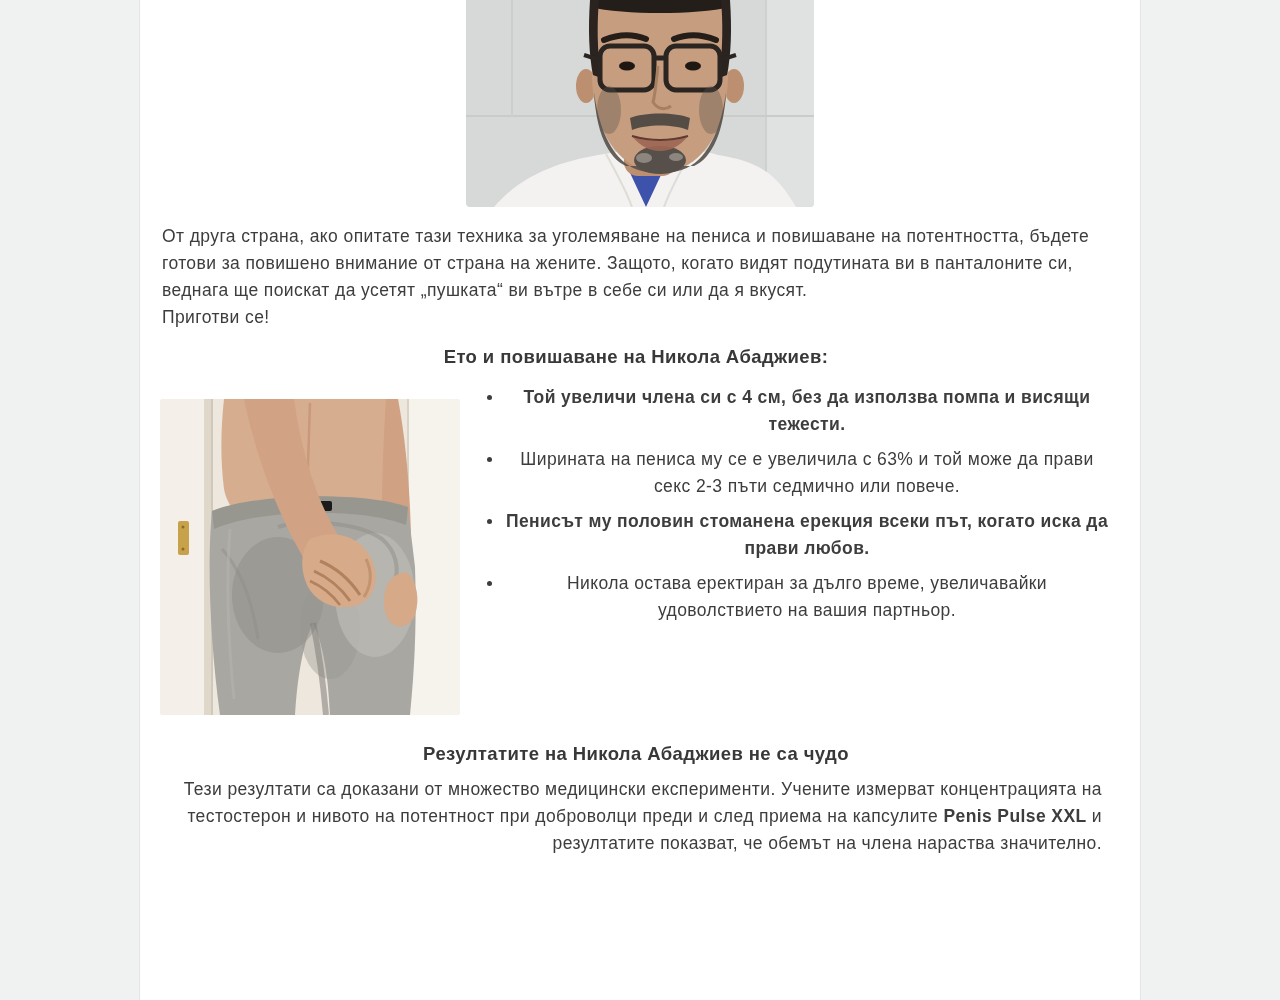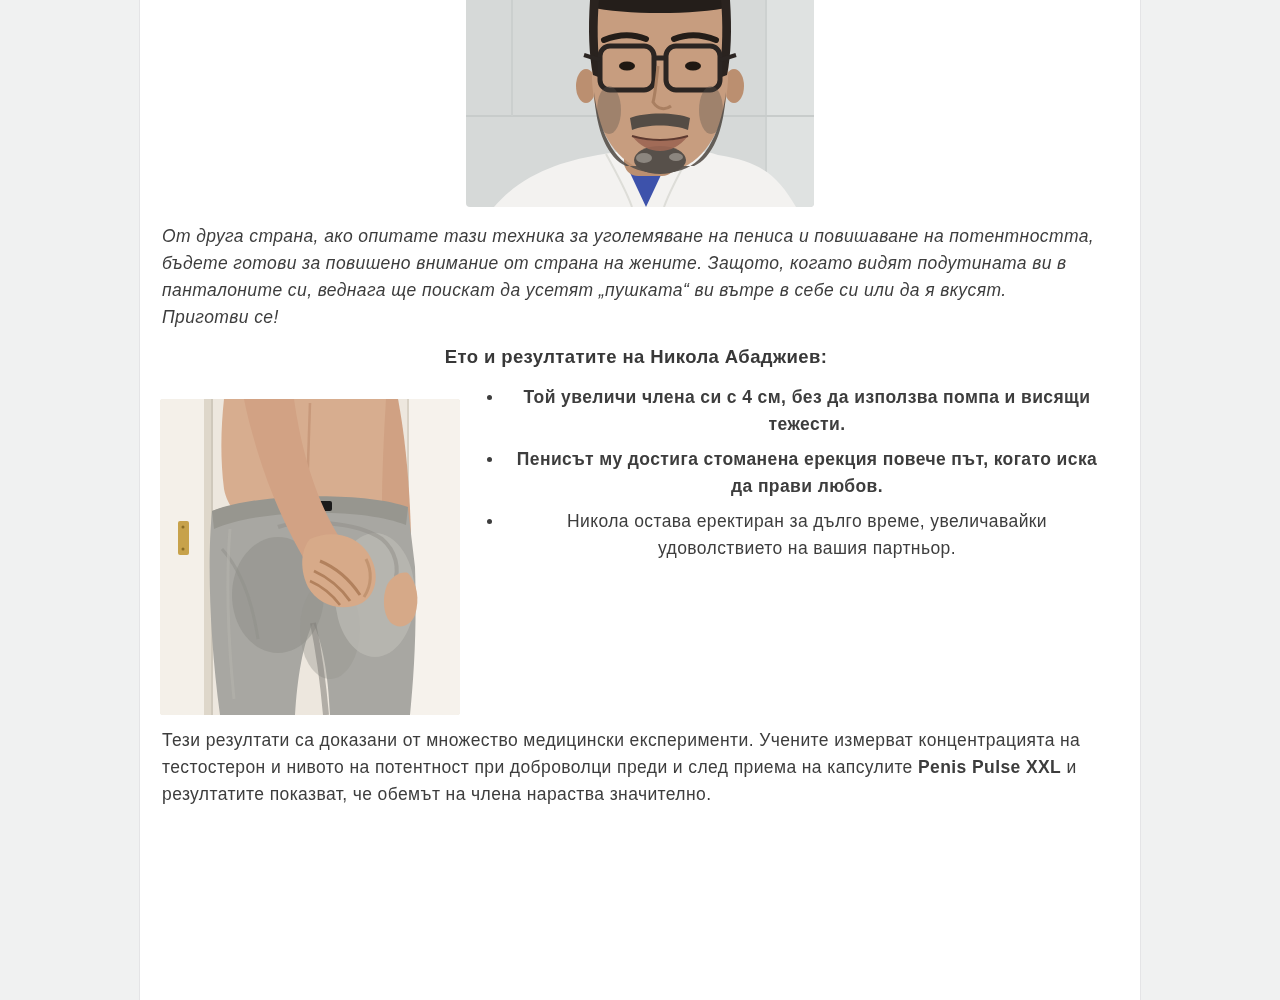--- a/index.html
+++ b/index.html
@@ -22,40 +22,40 @@
   .hero-photo{
     width:348px;height:207px;margin:0 auto;
     border-radius:0 0 4px 4px;overflow:hidden;
   }
   .content{
     padding:0 30px 0 22px;
     color:var(--text);
     font-size:17.5px;line-height:27px;letter-spacing:0.4px;
   }
   .content p{margin:14px 0;}
-  .content p.first{margin-top:16px;font-style:italic;}
+  .content p.first{margin-top:16px;}
   .p1-last{display:block;}
   h3.center-heading{
     font-size:18.5px;line-height:23px;font-weight:700;
     text-align:center;margin:12px 0 0;color:#383838;
   }
   .results-section{position:relative;min-height:332px;margin-top:16px;text-align:center;}
   .results-photo{
     position:absolute;left:-2px;top:15px;
     width:300px;height:316px;border-radius:3px;overflow:hidden;
   }
   ul.results{margin:0 0 0 318px;padding:0;list-style:none;}
   ul.results li{position:relative;padding-left:24px;margin:0 0 8px;}
   ul.results li::before{
     content:"";position:absolute;left:7px;top:11px;
     width:5px;height:5px;border-radius:50%;background:#3d3d3d;
   }
   ul.results li.bold{font-weight:700;}
   h3.miracle{margin-top:26px;}
-  p.final{margin:11px 0 0;}
+  p.final{margin:11px 8px 0;text-align:right;}
   p.final strong{font-weight:700;}
 </style>
 </head>
 <body>
 
 <div class="card">
 
   <div class="hero-photo">
     <svg width="348" height="207" viewBox="0 0 348 207">
       <rect width="348" height="207" fill="#d6d9d8"></rect>
@@ -108,21 +108,21 @@
       <ellipse cx="210" cy="157" rx="7" ry="4" fill="#9a948c" opacity="0.8"></ellipse>
     </svg>
   </div>
 
   <div class="content">
 
     <p class="first"><span>От друга страна, ако опитате тази техника за уголемяване на пениса и повишаване на потентността, бъдете готови за повишено внимание от страна на жените. Защото, когато видят подутината ви в панталоните си, веднага ще поискат да усетят „пушката“ ви вътре в себе си или да я вкусят.</span><span class="p1-last">Приготви се!</span></p>
 
 
 
-    <h3 class="center-heading">Ето и резултатите на Никола Абаджиев:</h3>
+    <h3 class="center-heading">Ето и повишаване на Никола Абаджиев:</h3>
 
     <div class="results-section">
       <div class="results-photo">
         <svg width="300" height="316" viewBox="0 0 300 316">
           <rect width="300" height="316" fill="#ede7de"></rect>
 
           <rect x="248" y="0" width="52" height="316" fill="#f6f2ec"></rect>
           <line x1="248" y1="0" x2="248" y2="316" stroke="#d9d2c6" stroke-width="2"></line>
 
           <rect x="0" y="0" width="44" height="316" fill="#f4f0e9"></rect>
@@ -156,22 +156,24 @@
           <path d="M160,162 Q184,172 200,196" stroke="#b2815d" stroke-width="3" fill="none"></path>
           <path d="M154,172 Q176,182 190,202" stroke="#b2815d" stroke-width="3" fill="none"></path>
           <path d="M150,182 Q168,190 180,206" stroke="#b2815d" stroke-width="2.5" fill="none"></path>
           <path d="M206,160 C212,172 212,186 204,198" stroke="#b98a66" stroke-width="3" opacity="0.7" fill="none"></path>
 
           <path d="M248,174 C257,184 260,200 255,216 C250,228 238,231 230,223 C223,215 222,198 227,186 C232,177 241,172 248,174 Z" fill="#d6a988"></path>
         </svg>
       </div>
       <ul class="results">
         <li class="bold">Той увеличи члена си с 4 см, без да използва помпа и висящи тежести.</li>
-        <li class="bold">Пенисът му достига стоманена ерекция повече път, когато иска да прави любов.</li>
+        <li>Ширината на пениса му се е увеличила с 63% и той може да прави секс 2-3 пъти седмично или повече.</li>
+        <li class="bold">Пенисът му половин стоманена ерекция всеки път, когато иска да прави любов.</li>
         <li>Никола остава еректиран за дълго време, увеличавайки удоволствието на вашия партньор.</li>
       </ul>
     </div>
 
+    <h3 class="center-heading miracle">Резултатите на Никола Абаджиев не са чудо</h3>
 
     <p class="final"><span>Тези резултати са доказани от множество медицински експерименти. Учените измерват концентрацията на тестостерон и нивото на потентност при доброволци преди и след приема на капсулите </span><strong>Penis Pulse XXL</strong><span> и резултатите показват, че обемът на члена нараства значително.</span></p>
 
   </div>
 </div>
 
 </body></html>

